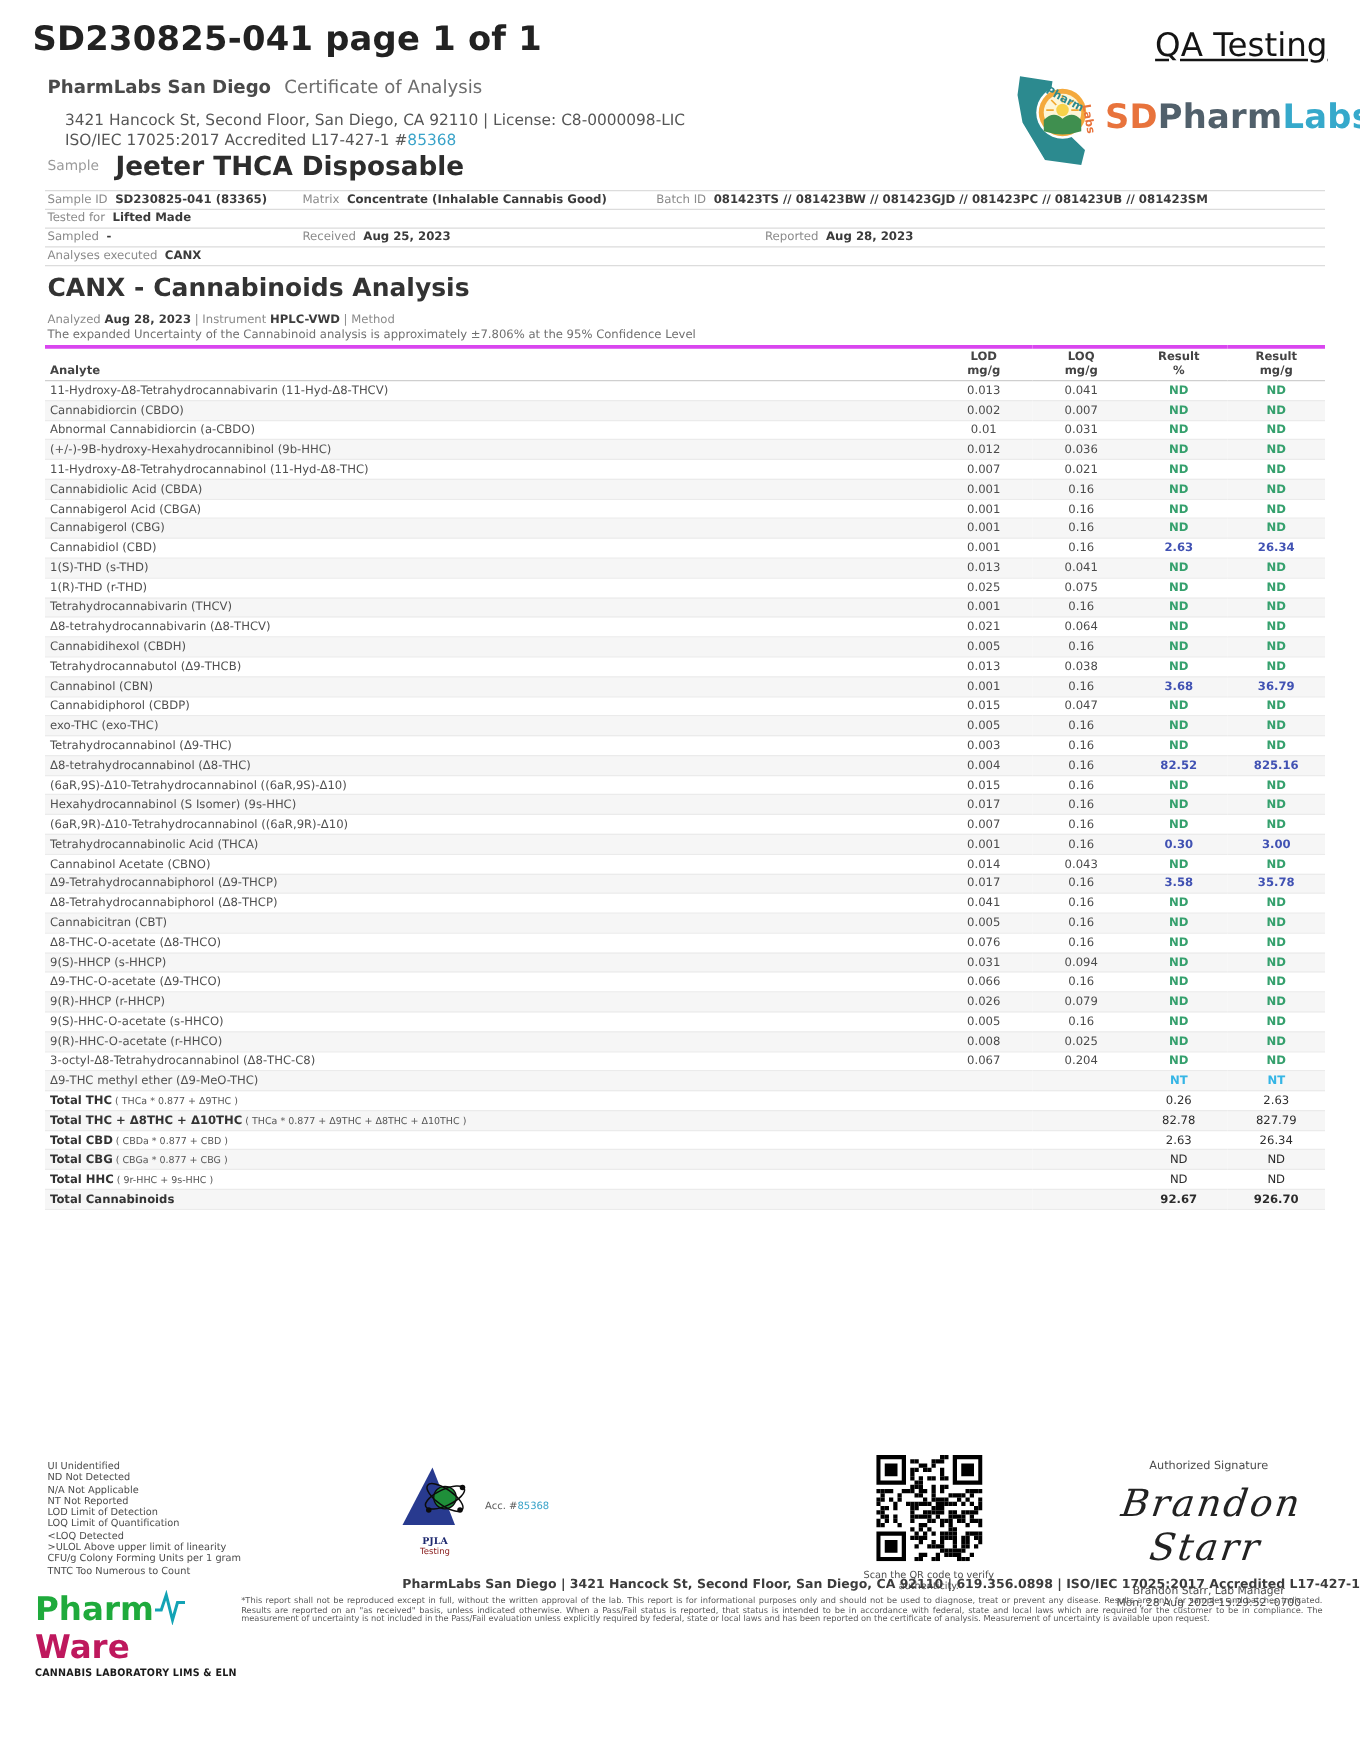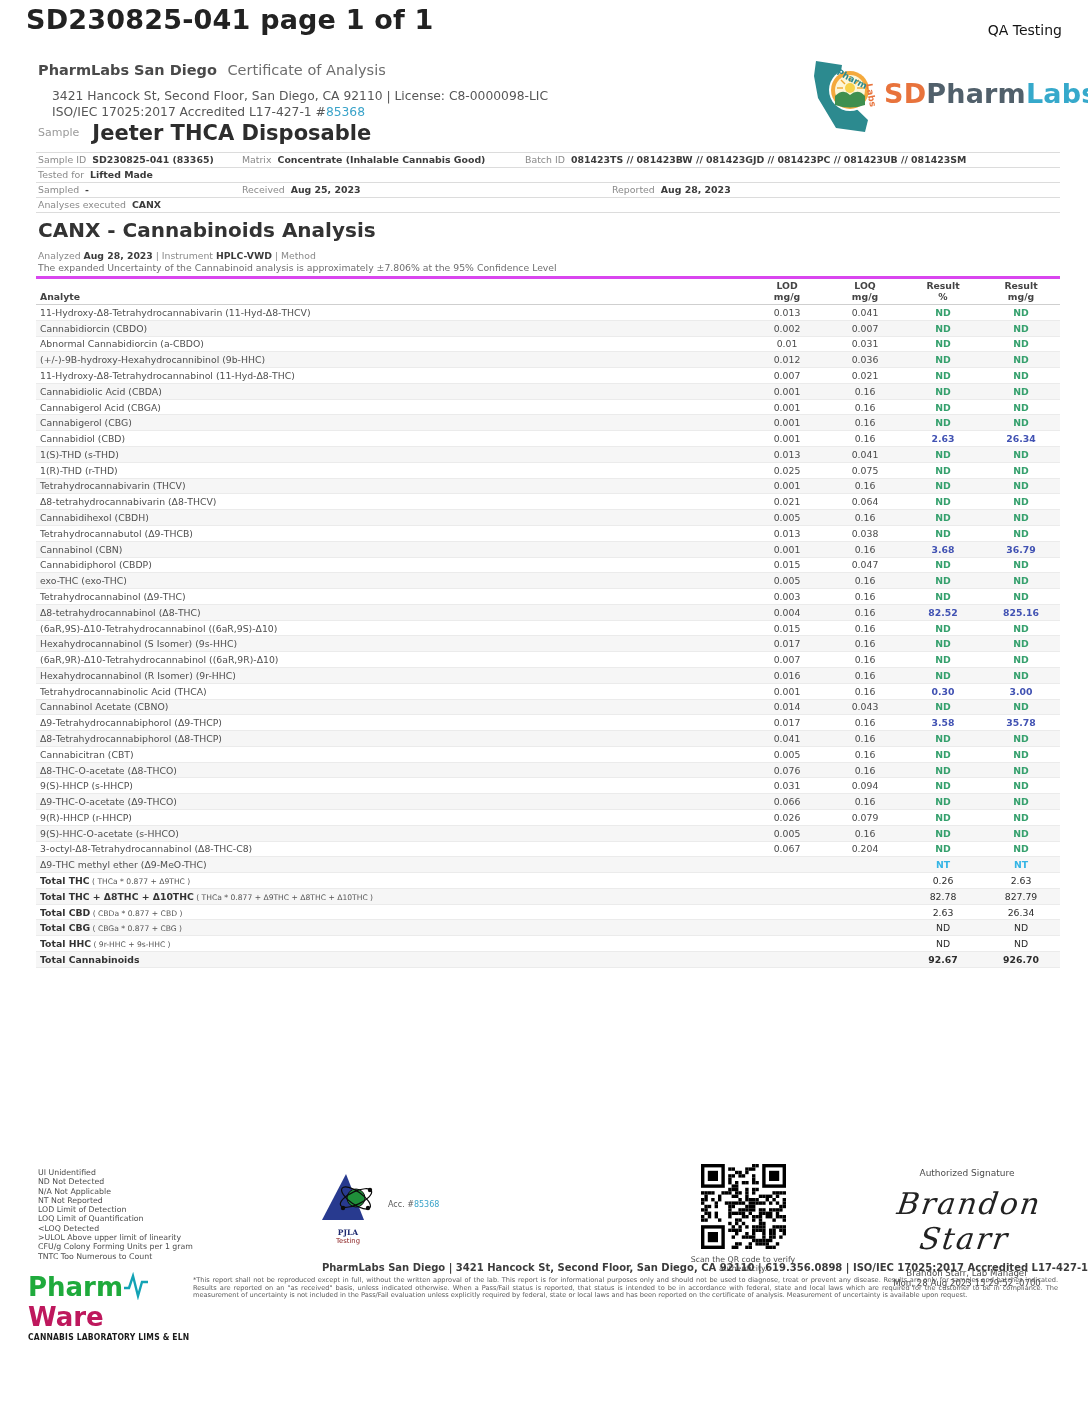--- a/index.html
+++ b/index.html
@@ -1,21 +1,21 @@
 <!DOCTYPE html>
 <html><head>
 <meta charset="utf-8">
 <style>
   html,body{margin:0;padding:0;background:#ffffff;}
   body{font-family:"DejaVu Sans","Liberation Sans",sans-serif;color:#3d3d3d;}
   .page{position:relative;width:1088px;height:1408px;background:#fff;overflow:hidden;}
 
   
-  .doc-title{position:absolute;top:4px;left:26px;font-size:27px;font-weight:600;color:#222;letter-spacing:.2px;}
-  .qa-label{position:absolute;top:22px;right:26px;font-size:14px;font-weight:400;color:#141414;}
+  .doc-title{position:absolute;top:16px;left:26px;font-size:27px;font-weight:600;color:#222;letter-spacing:.2px;}
+  .qa-label{position:absolute;top:22px;right:26px;font-size:26px;font-weight:400;color:#141414;text-decoration:underline;}
   .lab-line{position:absolute;top:62px;left:38px;font-size:14.5px;}
   .lab-line .lab-name{font-weight:700;color:#4a4a4a;}
   .lab-line .doc-type{color:#6d6d6d;margin-left:6px;font-weight:400;}
   .addr{position:absolute;top:88px;left:52px;font-size:12.3px;color:#565656;line-height:16px;}
   .addr .num-link{color:#3aa3c9;text-decoration:none;}
 
   
   .brand{position:absolute;top:56px;left:810px;width:260px;height:80px;}
   .brand .mark{position:absolute;left:0;top:2px;}
   .brand .word{position:absolute;left:74px;top:22px;font-size:27px;font-weight:700;letter-spacing:.2px;}
@@ -338,27 +338,20 @@
           <td class="n"><span class="nd">ND</span></td>
         </tr>
         <tr>
           <td class="a">(6aR,9R)-Δ10-Tetrahydrocannabinol ((6aR,9R)-Δ10)</td>
           <td class="n">0.007</td>
           <td class="n">0.16</td>
           <td class="n"><span class="nd">ND</span></td>
           <td class="n"><span class="nd">ND</span></td>
         </tr>
         <tr>
-          <td class="a">Hexahydrocannabinol (R Isomer) (9r-HHC)</td>
-          <td class="n">0.016</td>
-          <td class="n">0.16</td>
-          <td class="n"><span class="nd">ND</span></td>
-          <td class="n"><span class="nd">ND</span></td>
-        </tr>
-        <tr>
           <td class="a">Tetrahydrocannabinolic Acid (THCA)</td>
           <td class="n">0.001</td>
           <td class="n">0.16</td>
           <td class="n"><span class="num">0.30</span></td>
           <td class="n"><span class="num">3.00</span></td>
         </tr>
         <tr>
           <td class="a">Cannabinol Acetate (CBNO)</td>
           <td class="n">0.014</td>
           <td class="n">0.043</td>
@@ -411,20 +404,27 @@
           <td class="a">9(R)-HHCP (r-HHCP)</td>
           <td class="n">0.026</td>
           <td class="n">0.079</td>
           <td class="n"><span class="nd">ND</span></td>
           <td class="n"><span class="nd">ND</span></td>
         </tr>
         <tr>
           <td class="a">9(S)-HHC-O-acetate (s-HHCO)</td>
           <td class="n">0.005</td>
           <td class="n">0.16</td>
+          <td class="n"><span class="nd">ND</span></td>
+          <td class="n"><span class="nd">ND</span></td>
+        </tr>
+        <tr>
+          <td class="a">9(R)-HHC-O-acetate (r-HHCO)</td>
+          <td class="n">0.008</td>
+          <td class="n">0.025</td>
           <td class="n"><span class="nd">ND</span></td>
           <td class="n"><span class="nd">ND</span></td>
         </tr>
         <tr>
           <td class="a">3-octyl-Δ8-Tetrahydrocannabinol (Δ8-THC-C8)</td>
           <td class="n">0.067</td>
           <td class="n">0.204</td>
           <td class="n"><span class="nd">ND</span></td>
           <td class="n"><span class="nd">ND</span></td>
         </tr>

